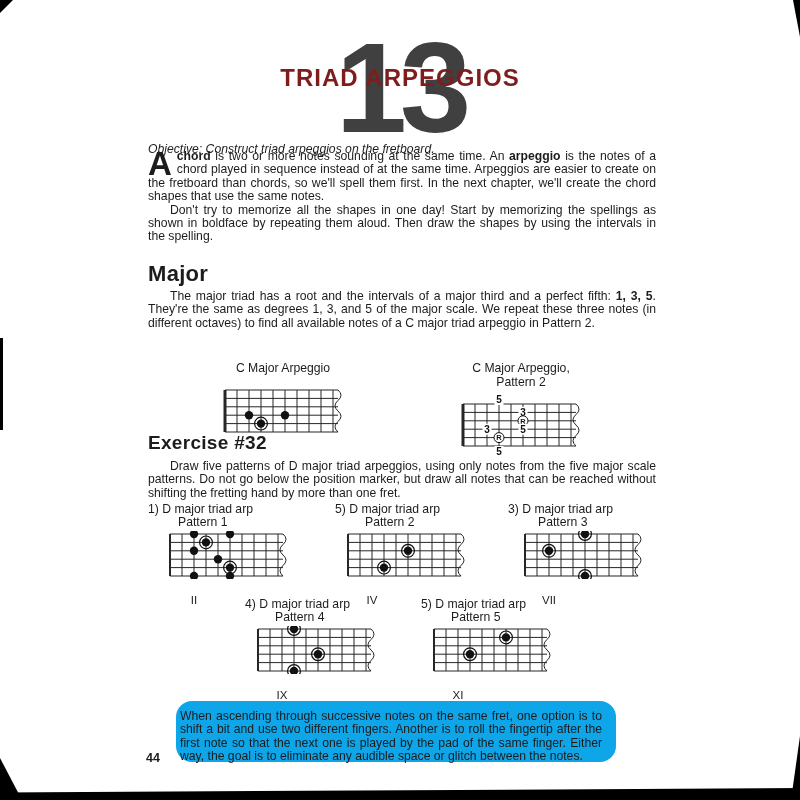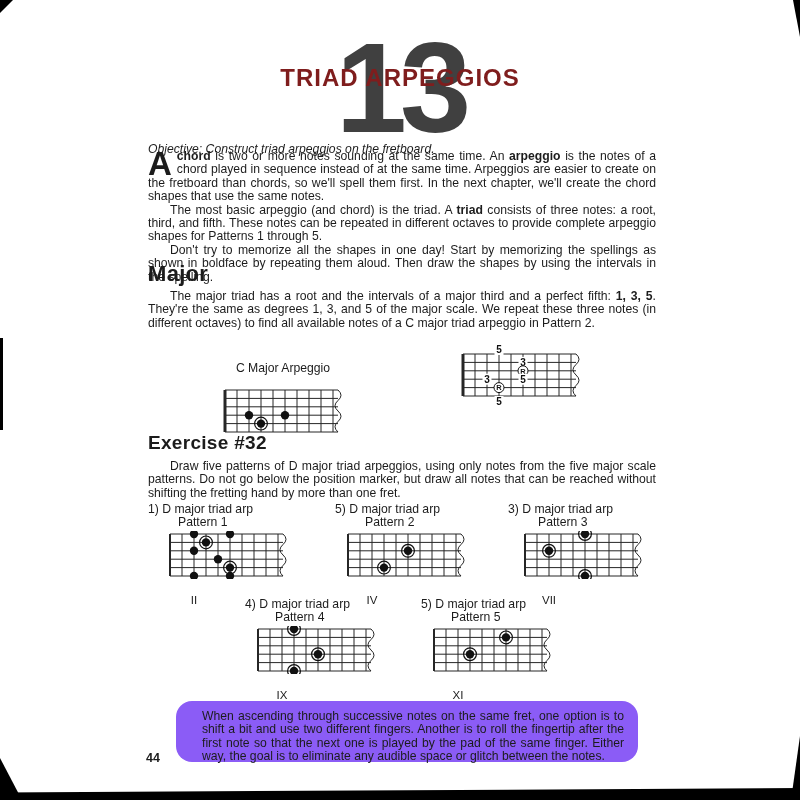--- a/index.html
+++ b/index.html
@@ -69,22 +69,22 @@
   #pat4{left:245px;top:598px;}
   #pat5{left:421px;top:598px;}
   #pat1 svg{margin-left:20px;} #pat1 .pat-marker{margin-left:34px;}
   #pat2 svg{margin-left:11px;} #pat2 .pat-marker{margin-left:25px;}
   #pat3 svg{margin-left:15px;} #pat3 .pat-marker{margin-left:29px;}
   #pat4 svg{margin-left:11px;} #pat4 .pat-marker{margin-left:25px;}
   #pat5 svg{margin-left:11px;} #pat5 .pat-marker{margin-left:25px;}
 
   #tipbox{
     left:176px;top:701px;width:422px;height:47px;
-    background:#8b5cf6;border-radius:16px;
-    padding:9px 14px 5px 26px;
+    background:#0ea5e9;border-radius:16px;
+    padding:9px 14px 5px 4px;
     font-size:12.2px;line-height:13.3px;text-align:justify;
   }
   #pagenum{left:146px;top:751px;font-size:12.5px;font-weight:bold;}
 </style>
 </head>
 <body>
 
 <div class="art" id="art-tl"></div>
 <div class="art" id="art-tr"></div>
 <div class="art" id="art-left"></div>
@@ -92,21 +92,20 @@
 <div class="art" id="art-br"></div>
 <div class="art" id="art-bottom"></div>
 
 <div class="abs" id="big13">13</div>
 <div class="abs" id="title">TRIAD ARPEGGIOS</div>
 
 <div class="abs" id="objective">Objective: Construct triad arpeggios on the fretboard.</div>
 
 <div class="abs bodytext" id="intro">
   <p><span id="dropcap">A</span><span><b>chord</b> is two or more notes sounding at the same time. An <b>arpeggio</b> is the notes of a chord played in sequence instead of at the same time. Arpeggios are easier to create on the fretboard than chords, so we'll spell them first. In the next chapter, we'll create the chord shapes that use the same notes.</span></p>
-  <p class="indent">The most basic arpeggio (and chord) is the triad. A <b>triad</b> consists of three notes: a root, third, and fifth. These notes can be repeated in different octaves to provide complete arpeggio shapes for Patterns 1 through 5.</p>
   <p class="indent">Don't try to memorize all the shapes in one day! Start by memorizing the spellings as shown in boldface by repeating them aloud. Then draw the shapes by using the intervals in the spelling.</p>
 </div>
 
 <div class="abs" id="major-h">Major</div>
 <div class="abs bodytext" id="major-p">
   <p class="indent">The major triad has a root and the intervals of a major third and a perfect fifth: <b>1, 3, 5</b>. They're the same as degrees 1, 3, and 5 of the major scale. We repeat these three notes (in different octaves) to find all available notes of a C major triad arpeggio in Pattern 2.</p>
 </div>
 
 <div class="fig" id="fig1">
   <div class="fig-caption">C Major Arpeggio</div>
@@ -128,20 +127,21 @@
       <line x1="98" y1="3" x2="98" y2="45" stroke="#262626" stroke-width="1"></line>
       <line x1="110" y1="3" x2="110" y2="45" stroke="#262626" stroke-width="1"></line>
       <path d="M 115 3 q 6 5.25 0 10.5 q -6 5.25 0 10.5 q 6 5.25 0 10.5 q -6 5.25 0 10.5" fill="none" stroke="#262626" stroke-width="1"></path>
       <circle cx="26" cy="28.2" r="4.2" fill="#111"></circle>
       <circle cx="38" cy="36.6" r="4.2" fill="#111"></circle>
       <circle cx="38" cy="36.6" r="6.4" fill="none" stroke="#111" stroke-width="1.2"></circle>
       <circle cx="62" cy="28.2" r="4.2" fill="#111"></circle>
     </svg>
 </div>
 <div class="fig" id="fig2">
+  <div class="fig-caption">C Major Arpeggio, Pattern 2</div>
   <svg width="120" height="66" xmlns="http://www.w3.org/2000/svg">
       <line x1="2" y1="12.0" x2="115" y2="12.0" stroke="#262626" stroke-width="1"></line>
       <line x1="2" y1="20.4" x2="115" y2="20.4" stroke="#262626" stroke-width="1"></line>
       <line x1="2" y1="28.8" x2="115" y2="28.8" stroke="#262626" stroke-width="1"></line>
       <line x1="2" y1="37.2" x2="115" y2="37.2" stroke="#262626" stroke-width="1"></line>
       <line x1="2" y1="45.6" x2="115" y2="45.6" stroke="#262626" stroke-width="1"></line>
       <line x1="2" y1="54.0" x2="115" y2="54.0" stroke="#262626" stroke-width="1"></line>
       <line x1="2" y1="12" x2="2" y2="54" stroke="#262626" stroke-width="3"></line>
       <line x1="14" y1="12" x2="14" y2="54" stroke="#262626" stroke-width="1"></line>
       <line x1="26" y1="12" x2="26" y2="54" stroke="#262626" stroke-width="1"></line>

